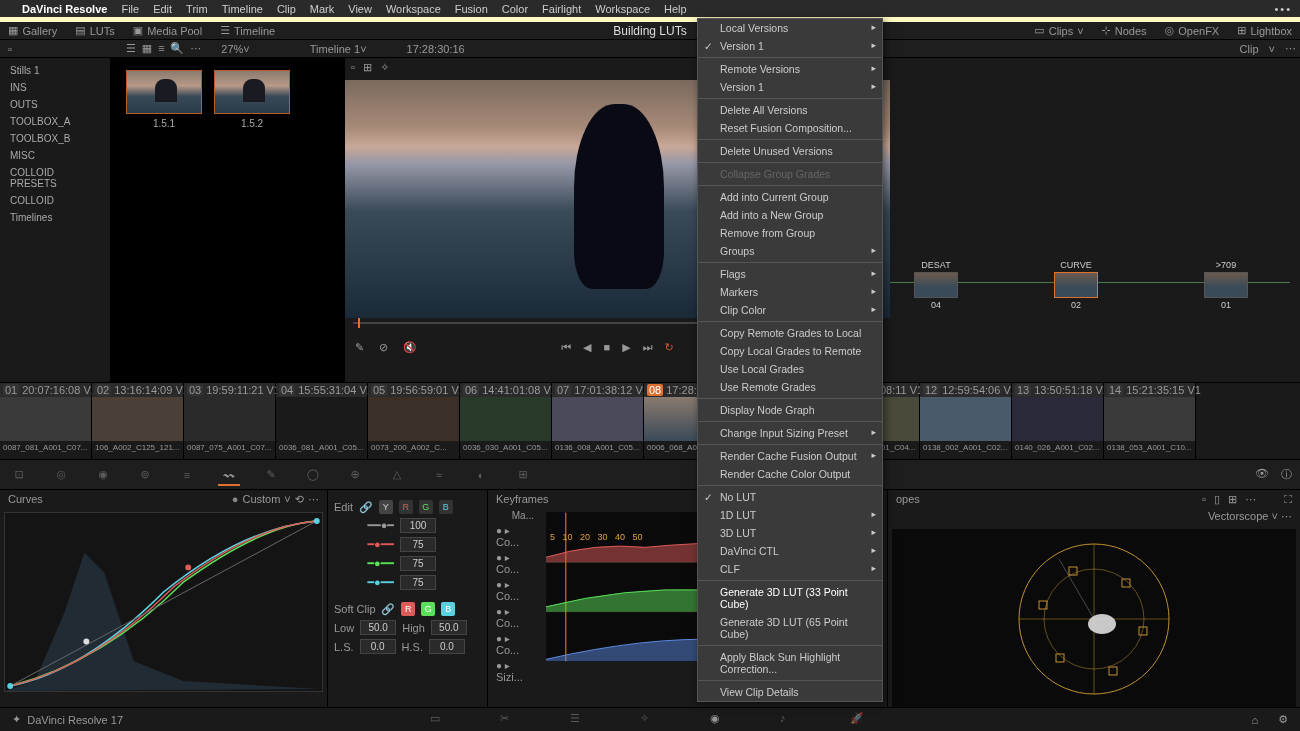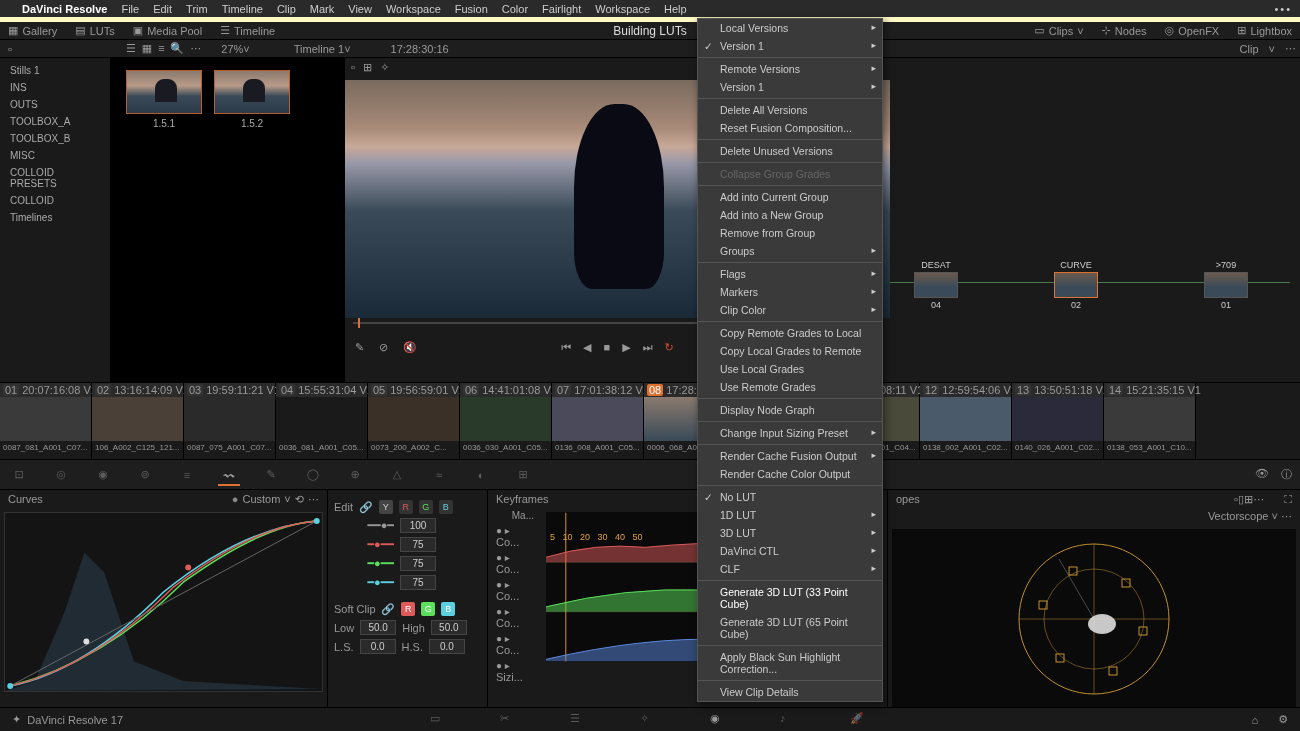--- a/index.html
+++ b/index.html
@@ -52,21 +52,21 @@
 .curves .graph{height:180px;background:#141414;margin:4px;position:relative;border:1px solid #333}
 .editpanel{width:160px;background:#1a1a1a;border-right:1px solid #000;padding:6px}
 .editpanel .erow{display:flex;align-items:center;gap:6px;margin:4px 0;font-size:10px}
 .editpanel input{width:36px;background:#2a2a2a;border:1px solid #444;color:#ccc;text-align:center;font-size:10px;padding:1px}
 .chbtn{width:14px;height:14px;border-radius:2px;display:inline-flex;align-items:center;justify-content:center;font-size:9px}
 .keyframes{width:400px;background:#1a1a1a;border-right:1px solid #000}
 .keyframes .phdr{height:18px;display:flex;align-items:center;justify-content:space-between;padding:0 8px}
 .kfsec{padding:2px 8px;font-size:10px}
 .wave{height:150px;background:#0a0a0a;margin:4px;position:relative}
 .scopes{flex:1;background:#1a1a1a}
-.scopes .phdr{height:18px;display:flex;align-items:center;justify-content:flex-end;padding:0 8px;}
+.scopes .phdr{height:18px;display:flex;align-items:center;justify-content:flex-end;padding:0 8px;gap:8px}
 .vscope{height:180px;background:#0a0a0a;margin:4px;position:relative;display:flex;align-items:center;justify-content:center}
 .ctxmenu{position:absolute;left:697px;top:18px;width:186px;background:#3a3a3a;border:1px solid #555;box-shadow:2px 2px 8px rgba(0,0,0,.5);z-index:100}
 .ctxmenu .mi{padding:3px 16px 3px 22px;font-size:10.5px;color:#ccc;position:relative}
 .ctxmenu .mi.disabled{color:#666}
 .ctxmenu .mi.checked::before{content:'✓';position:absolute;left:6px}
 .ctxmenu .mi.sub::after{content:'▸';position:absolute;right:6px;font-size:9px}
 .ctxmenu .sep{height:1px;background:#555;margin:2px 0}
 .footer{position:absolute;bottom:0;left:0;right:0;height:24px;background:#1a1a1a;display:flex;align-items:center;padding:0 12px;border-top:1px solid #000}
 .footer .pages{position:absolute;left:50%;transform:translateX(-50%);display:flex;gap:50px}
 .footer .pg{width:20px;height:16px;opacity:.5}
@@ -136,21 +136,21 @@
   <span style="margin:0 4px">▫</span>
   <span style="margin-left:110px;display:flex;gap:6px">
     <span>☰</span>
     <span>▦</span>
     <span>≡</span>
     <span>🔍</span>
     <span>⋯</span>
   </span>
   <span style="margin-left:20px">27%</span>
   <span> ˅</span>
-  <span style="margin-left:44px">Timeline 1</span>
+  <span style="margin-left:60px">Timeline 1</span>
   <span> ˅</span>
   <span style="margin-left:40px">17:28:30:16</span>
   <span style="margin-left:auto;margin-right:10px">Clip</span>
   <span>˅</span>
   <span style="margin-left:10px">⋯</span>
 </div>
 
 <div class="main">
   <div class="sidebar">
     <div class="sbitem">Stills 1</div>

